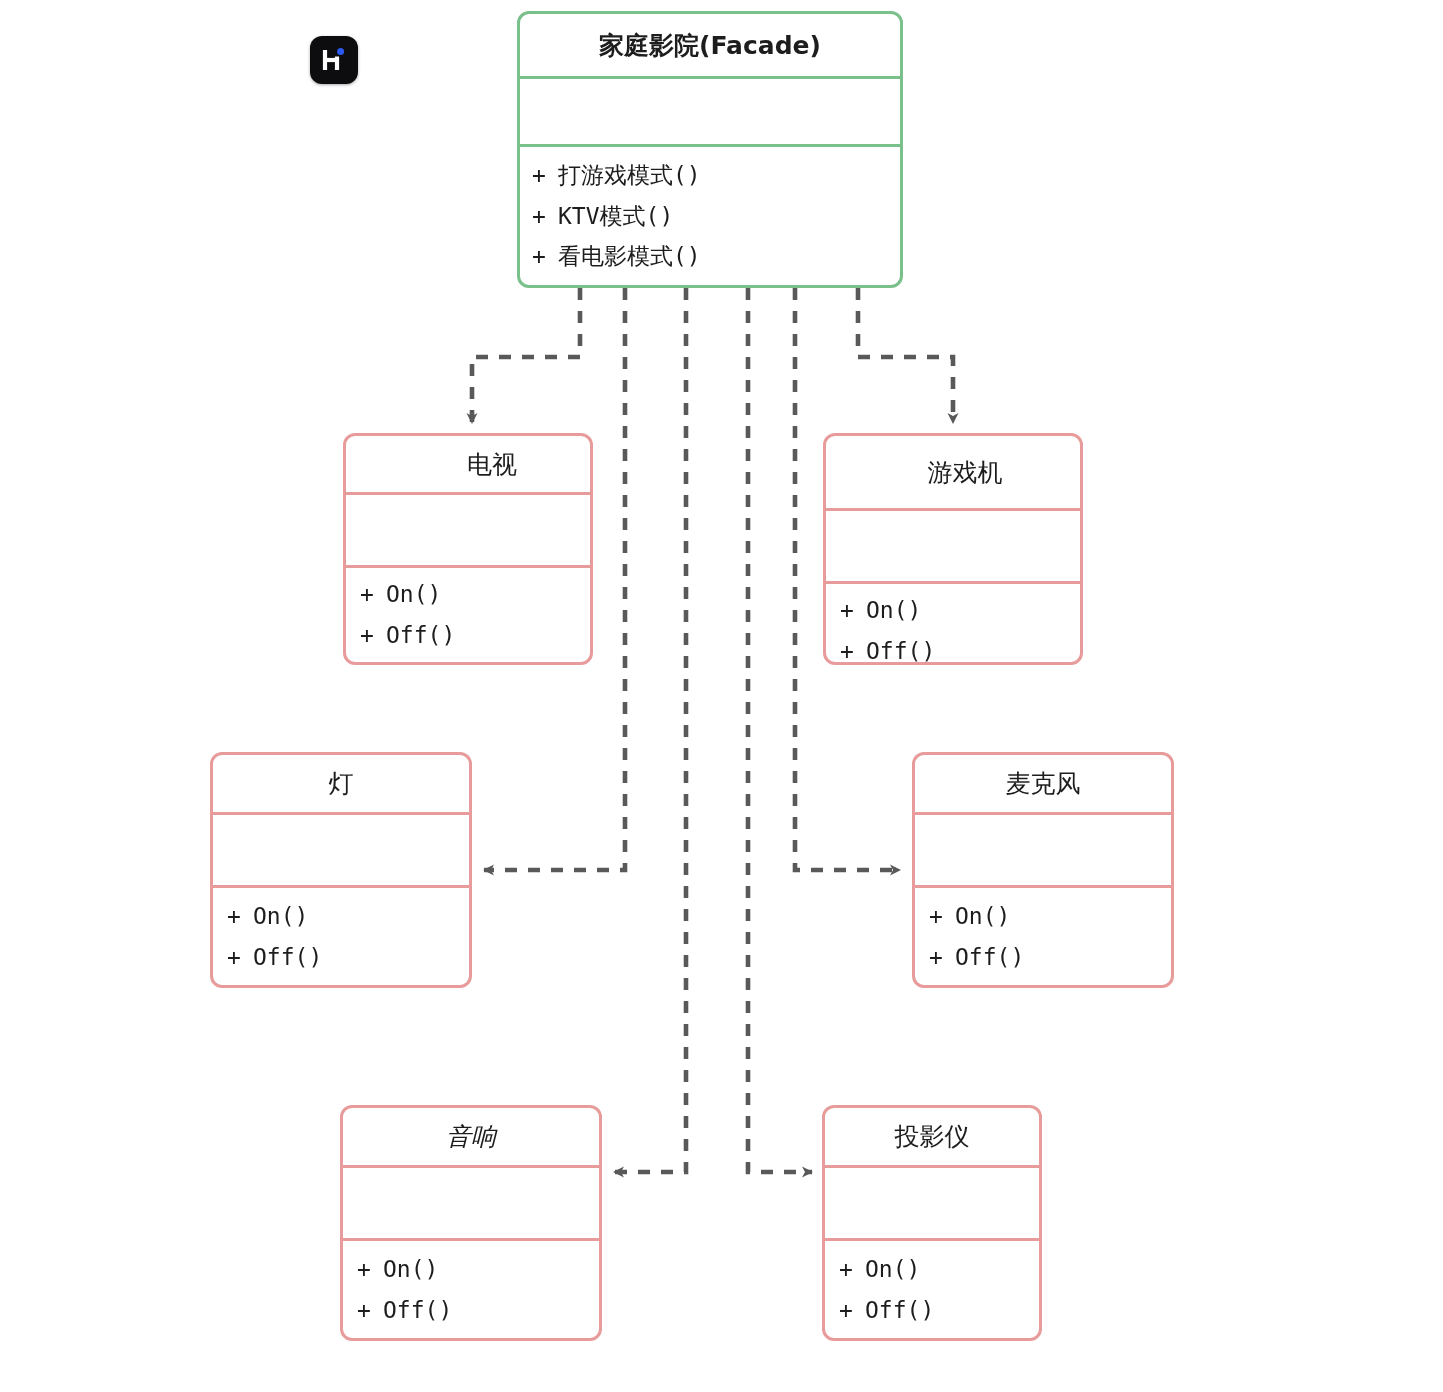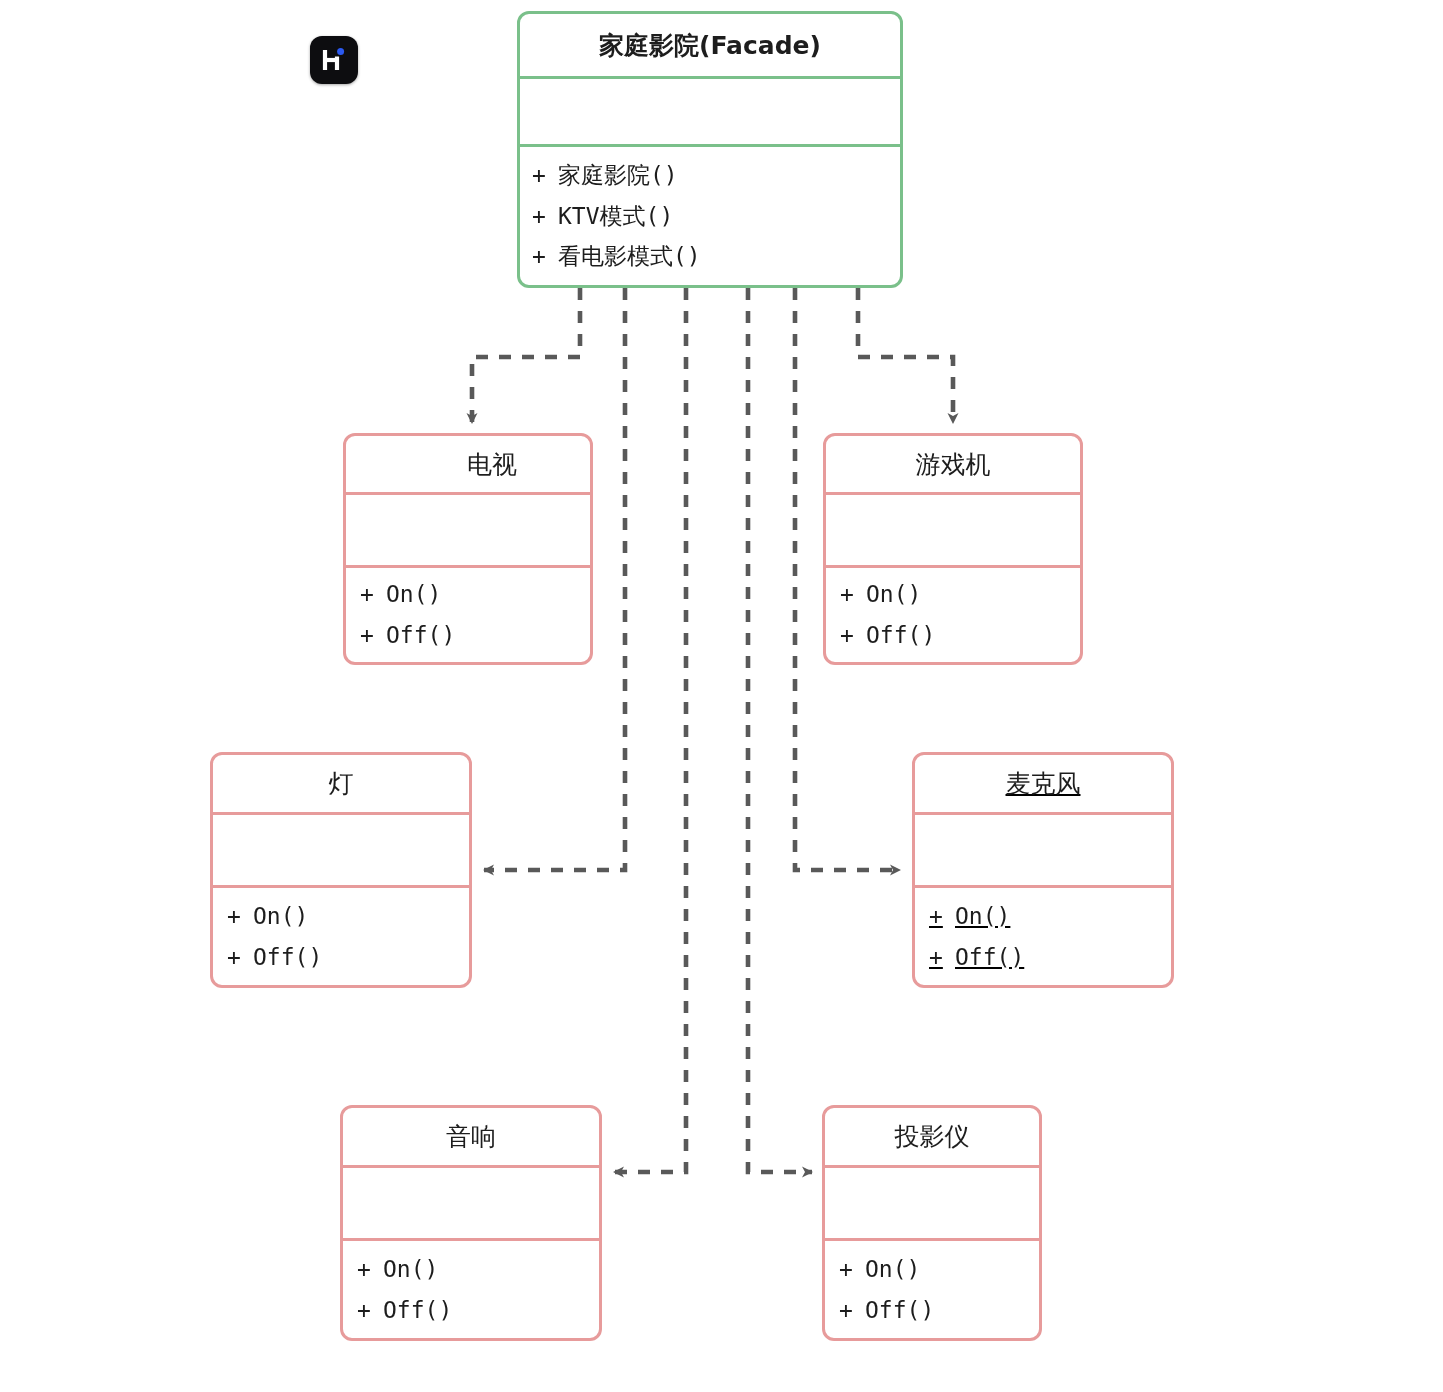--- a/index.html
+++ b/index.html
@@ -139,21 +139,21 @@
   </svg>
 
   <div class="uml facade" style="left:517px; top:11px; width:386px; height:277px;">
     <div class="sec title" style="height:62px;border-radius:30px;">
       <span class="cls-title">家庭影院(Facade)</span>
     </div>
     <div class="sec attrs" style="height:68px;"></div>
     <div class="sec ops" style="height:141px;">
       <div class="op-row">
         <span class="vis">+</span>
-        <span class="sig">家庭影院()</span>
+        <span class="sig">打游戏模式()</span>
       </div>
       <div class="op-row">
         <span class="vis">+</span>
         <span class="sig">KTV模式()</span>
       </div>
       <div class="op-row">
         <span class="vis">+</span>
         <span class="sig">看电影模式()</span>
       </div>
     </div>
@@ -170,21 +170,21 @@
         <span class="sig">On()</span>
       </div>
       <div class="op-row">
         <span class="vis">+</span>
         <span class="sig">Off()</span>
       </div>
     </div>
   </div>
 
   <div class="uml" style="left:823px; top:433px; width:260px; height:232px;">
-    <div class="sec title" style="height:56px;">
+    <div class="sec title" style="height:72px;margin-left:12px;">
       <span class="cls-title">游戏机</span>
     </div>
     <div class="sec attrs" style="height:73px;"></div>
     <div class="sec ops" style="height:97px;">
       <div class="op-row">
         <span class="vis">+</span>
         <span class="sig">On()</span>
       </div>
       <div class="op-row">
         <span class="vis">+</span>
@@ -203,39 +203,39 @@
         <span class="vis">+</span>
         <span class="sig">On()</span>
       </div>
       <div class="op-row">
         <span class="vis">+</span>
         <span class="sig">Off()</span>
       </div>
     </div>
   </div>
 
-  <div class="uml" style="left:912px; top:752px; width:262px; height:236px;text-decoration:underline;">
+  <div class="uml" style="left:912px; top:752px; width:262px; height:236px;">
     <div class="sec title" style="height:57px;">
       <span class="cls-title">麦克风</span>
     </div>
     <div class="sec attrs" style="height:73px;"></div>
     <div class="sec ops" style="height:100px;">
       <div class="op-row">
         <span class="vis">+</span>
         <span class="sig">On()</span>
       </div>
       <div class="op-row">
         <span class="vis">+</span>
         <span class="sig">Off()</span>
       </div>
     </div>
   </div>
 
   <div class="uml" style="left:340px; top:1105px; width:262px; height:236px;">
-    <div class="sec title" style="height:57px;">
+    <div class="sec title" style="height:57px;font-style:italic;">
       <span class="cls-title">音响</span>
     </div>
     <div class="sec attrs" style="height:73px;"></div>
     <div class="sec ops" style="height:100px;">
       <div class="op-row">
         <span class="vis">+</span>
         <span class="sig">On()</span>
       </div>
       <div class="op-row">
         <span class="vis">+</span>

